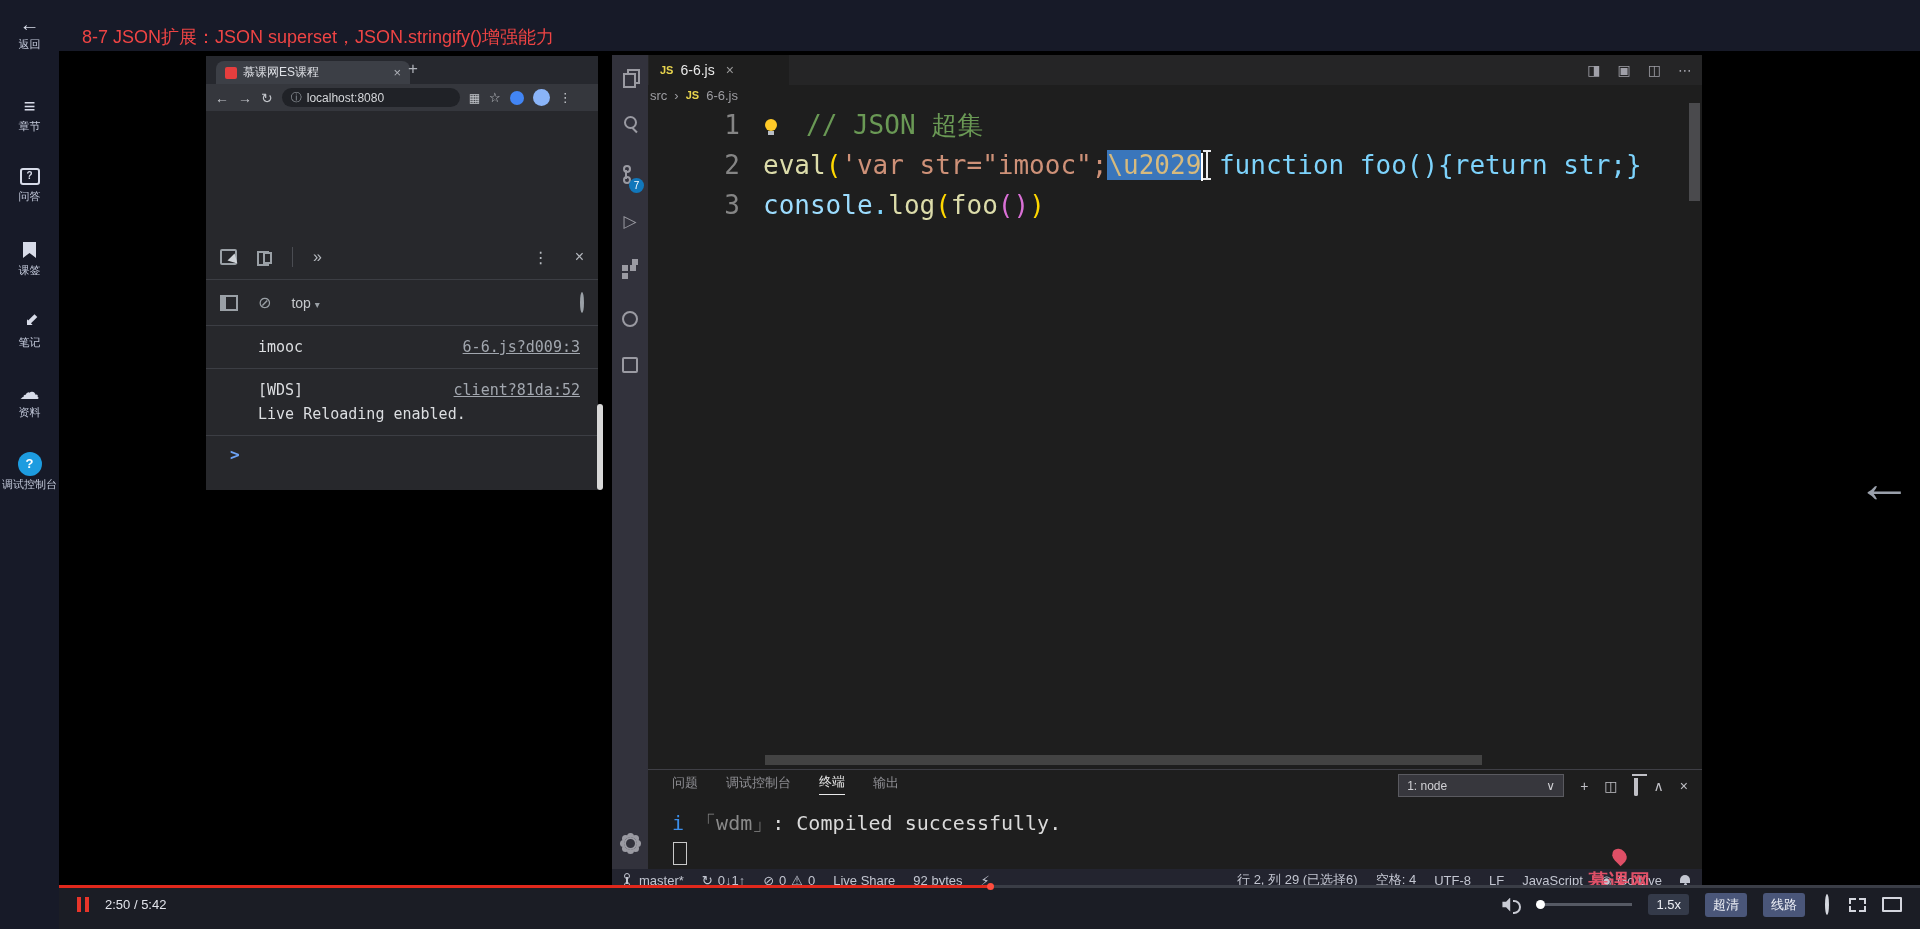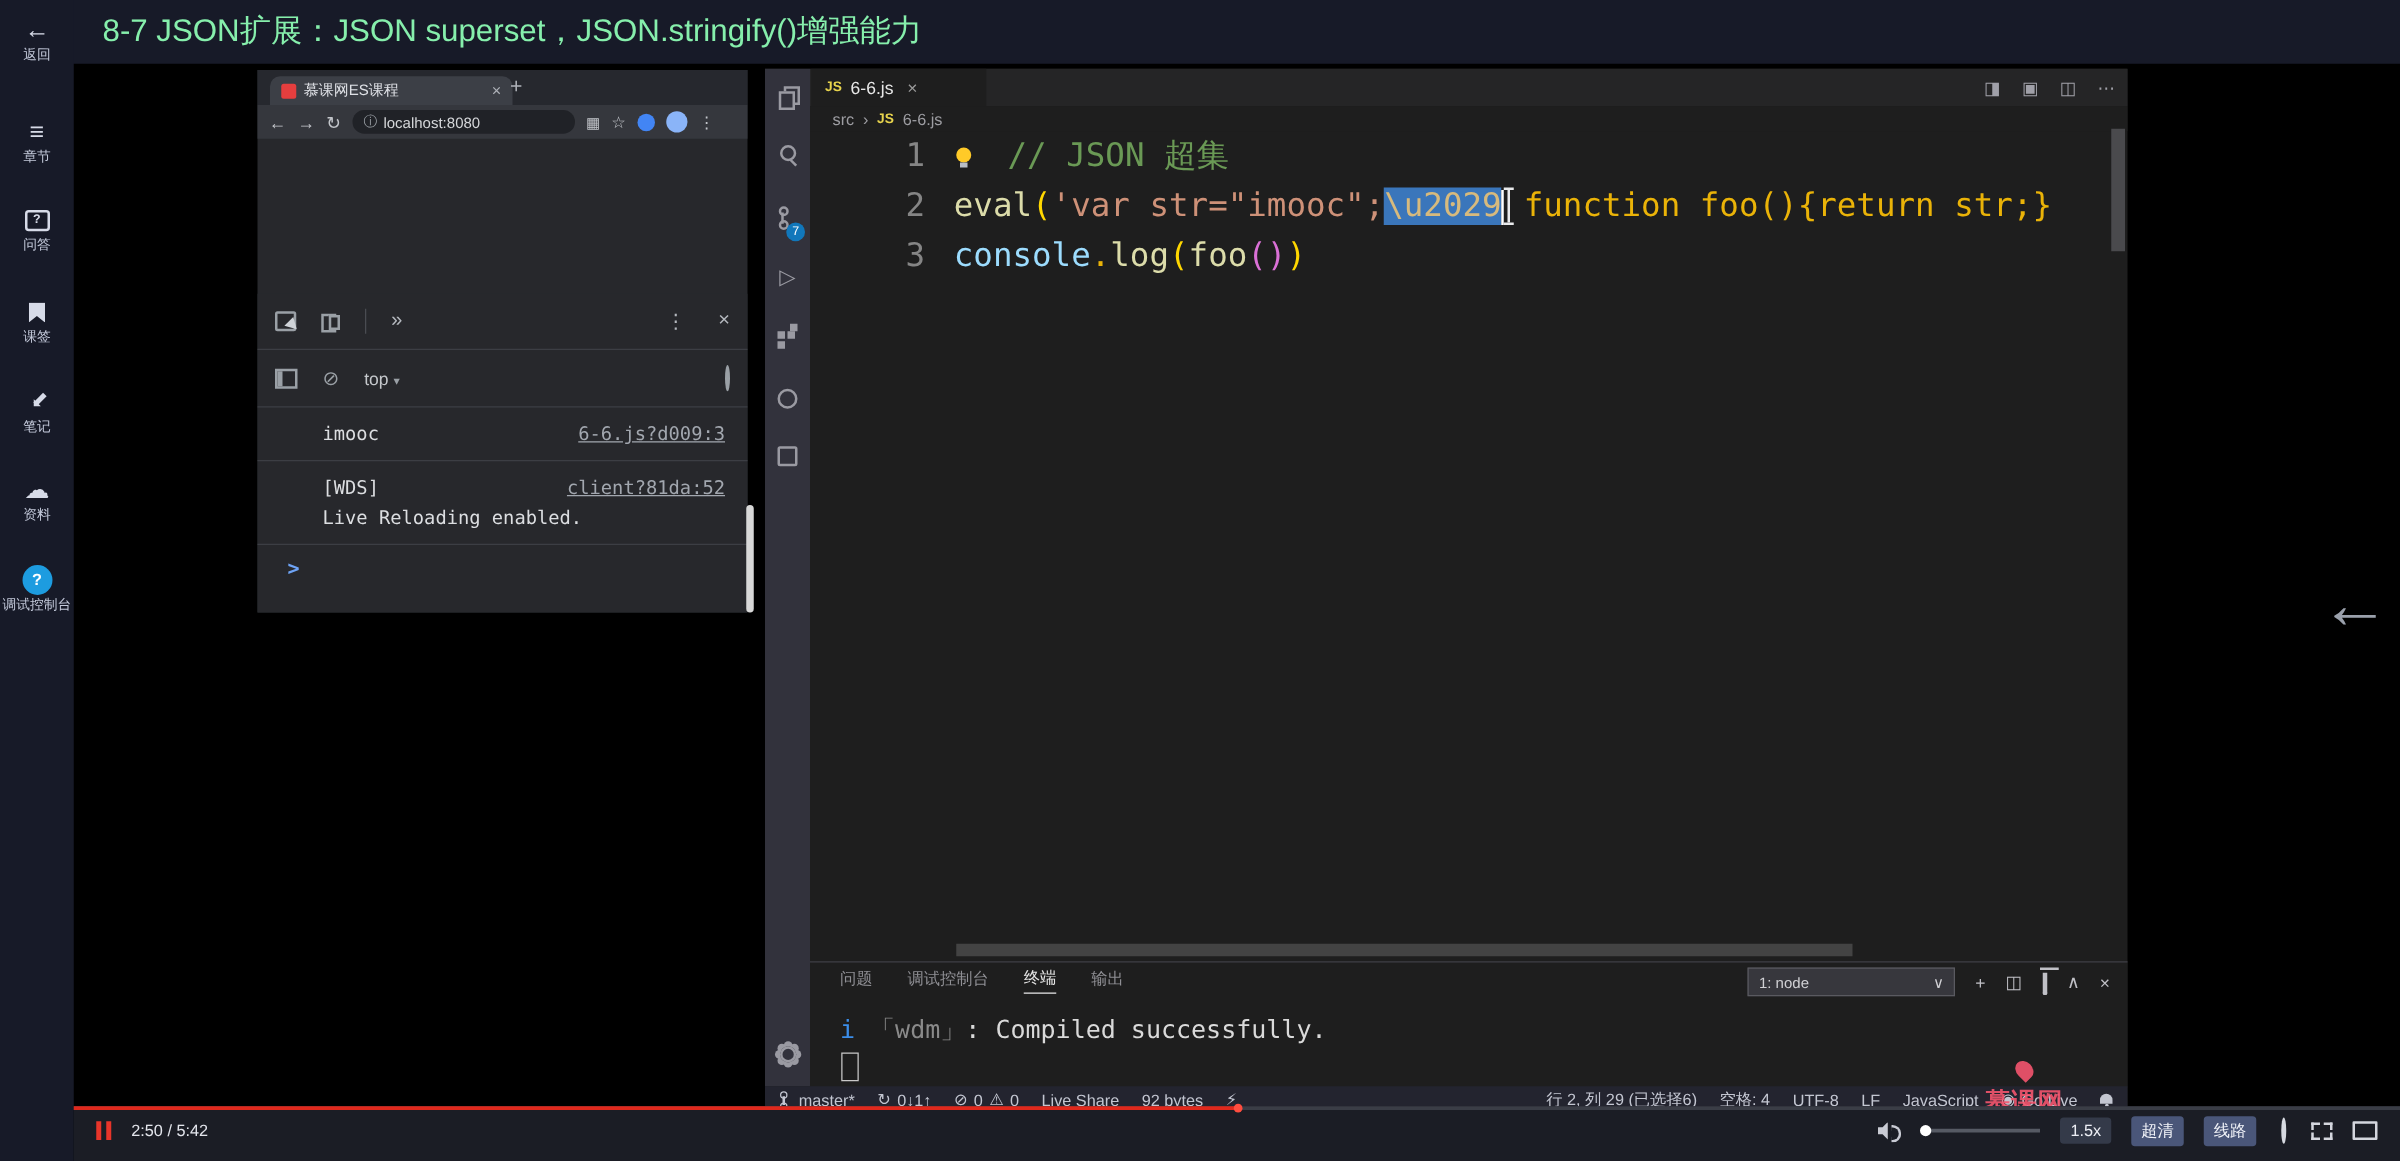--- a/index.html
+++ b/index.html
@@ -1,20 +1,20 @@
 <!DOCTYPE html>
 <html><head>
 <meta charset="utf-8">
 <style>
   html,body{margin:0;padding:0;background:#000;}
   .stage{position:relative;width:1920px;height:929px;background:#000;overflow:hidden;
          font-family:"Liberation Sans","DejaVu Sans",sans-serif;-webkit-font-smoothing:antialiased;}
   
   .topbar{position:absolute;left:0;top:0;right:0;height:51px;background:#171a28;z-index:6;}
-  .topbar-title{position:absolute;left:82px;top:0;line-height:51px;font-size:25px;color:#86efac;}
+  .topbar-title{position:absolute;left:82px;top:12px;line-height:51px;font-size:18px;color:#ef4444;}
   .side{position:absolute;left:0;top:0;width:59px;height:929px;background:#171a28;z-index:7;}
   .side-item{position:absolute;left:0;width:59px;text-align:center;color:#c3c9da;cursor:pointer;}
   .side-ic{height:24px;font-size:20px;line-height:22px;color:#d7dbe8;display:flex;align-items:center;justify-content:center;}
   .side-label{font-size:11px;margin-top:2px;line-height:13px;}
   .ic-qa{width:16px;height:13px;border:2px solid #d7dbe8;border-radius:3px;font-size:10px;font-weight:bold;line-height:12px;text-align:center;color:#d7dbe8;}
   .ic-bookmark{width:13px;height:16px;background:#d7dbe8;clip-path:polygon(0 0,100% 0,100% 100%,50% 68%,0 100%);}
   .ic-pencil{position:relative;width:16px;height:16px;}
   .ic-pencil::before{content:"";position:absolute;left:8px;top:0;width:4px;height:11px;background:#d7dbe8;transform:rotate(45deg);}
   .ic-pencil::after{content:"";position:absolute;left:1px;bottom:1px;border:4px solid transparent;border-top-color:#d7dbe8;transform:rotate(45deg);}
   .ic-user{width:24px;height:24px;border-radius:50%;background:#1d9ce0;color:#fff;font-weight:bold;font-size:13px;line-height:24px;text-align:center;margin:0 auto;}
@@ -119,31 +119,31 @@
   .ic-circle{width:12px;height:12px;border:2px solid #9a9aa2;border-radius:50%;}
   .ic-box{width:12px;height:12px;border:2px solid #9a9aa2;border-radius:2px;}
   .vtabs{position:absolute;left:36px;top:0;right:0;height:30px;background:#252526;}
   .vtab{position:absolute;left:1px;top:0;width:118px;height:30px;background:#1e1e1e;color:#e8e8e8;font-size:14px;
         display:flex;align-items:center;gap:7px;padding:0 11px;cursor:pointer;}
   .js-badge{color:#e8d44d;font-weight:bold;font-size:11px;}
   .vtab-close{color:#9a9a9a;font-size:14px;cursor:pointer;margin-left:4px;}
   .vtab-actions{position:absolute;right:10px;top:0;height:30px;display:flex;align-items:center;gap:17px;color:#a0a0a8;font-size:14px;}
   .vtab-actions span{cursor:pointer;}
   .crumbs{position:absolute;left:36px;top:30px;right:0;height:20px;background:#1e1e1e;color:#9d9da2;font-size:13px;
-          display:flex;align-items:center;gap:7px;padding-left:18px;}
+          display:flex;align-items:center;gap:7px;padding-left:2px;}
   .crumb{cursor:pointer;}
   .editor{position:absolute;left:36px;top:50px;right:0;height:664px;overflow:hidden;}
   .line{position:absolute;left:0;right:0;height:40px;line-height:40px;white-space:pre;
         font-family:"DejaVu Sans Mono","Liberation Mono",monospace;font-size:26px;cursor:text;}
   .ln{display:inline-block;width:92px;text-align:right;color:#858585;margin-right:23px;}
   .bulb{display:inline-block;position:relative;width:16px;height:16px;margin-right:27px;vertical-align:middle;}
   .bulb::before{content:"";position:absolute;left:2px;top:0;width:12px;height:12px;border-radius:50%;background:#ffca28;}
   .bulb::after{content:"";position:absolute;left:5px;bottom:0;width:6px;height:4px;background:#b9bec6;}
   .tk-comment{color:#6a9955;}.tk-fn{color:#dcdcaa;}.tk-str{color:#ce9178;}.tk-esc{color:#d7ba7d;}
-  .tk-plain{color:#eab308;margin-top:32px;}.tk-var{color:#9cdcfe;}.tk-b1{color:#ffd700;}.tk-b2{color:#da70d6;}
+  .tk-plain{color:#7dd3fc;margin-top:32px;}.tk-var{color:#9cdcfe;}.tk-b1{color:#ffd700;}.tk-b2{color:#da70d6;}
   .sel{background:#3a76bb;}
   .caret{display:inline-block;width:2px;height:28px;background:#ffffff;vertical-align:middle;}
   .ibeam{position:absolute;left:558px;top:47px;width:2px;height:26px;background:#e9eaec;}
   .ibeam::before,.ibeam::after{content:"";position:absolute;left:-3px;width:8px;height:2px;background:#e9eaec;}
   .ibeam::before{top:-2px;}.ibeam::after{bottom:-2px;}
   .hscroll{position:absolute;left:153px;top:700px;width:717px;height:10px;background:#434343;cursor:pointer;}
   .vscroll{position:absolute;right:2px;top:48px;width:11px;height:98px;background:#4a4a4d;cursor:pointer;}
   .panel{position:absolute;left:36px;right:0;top:714px;height:100px;border-top:1px solid #3f3f46;background:#1e1e1e;}
   .panel-tabs{position:absolute;left:0;top:0;height:28px;display:flex;align-items:center;gap:28px;padding-left:24px;
               font-size:13px;color:#8f8f94;}

